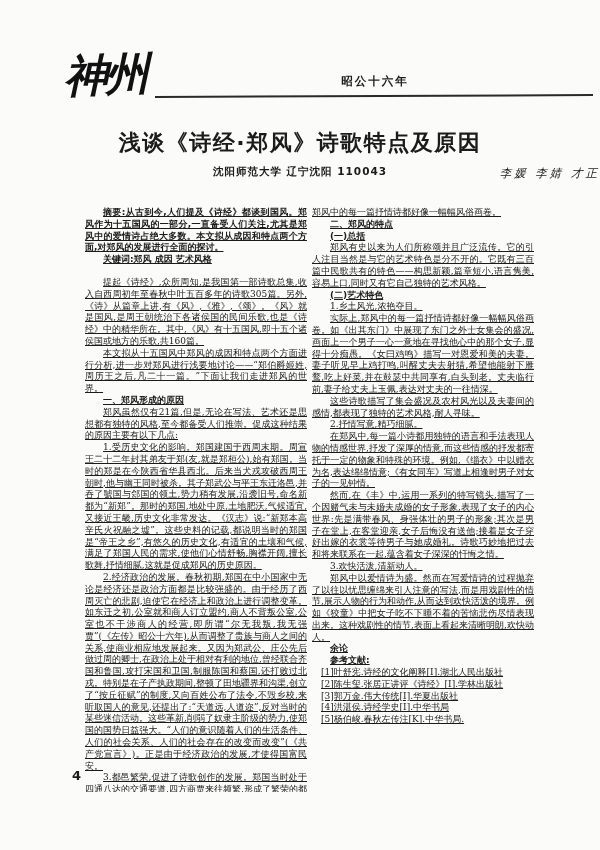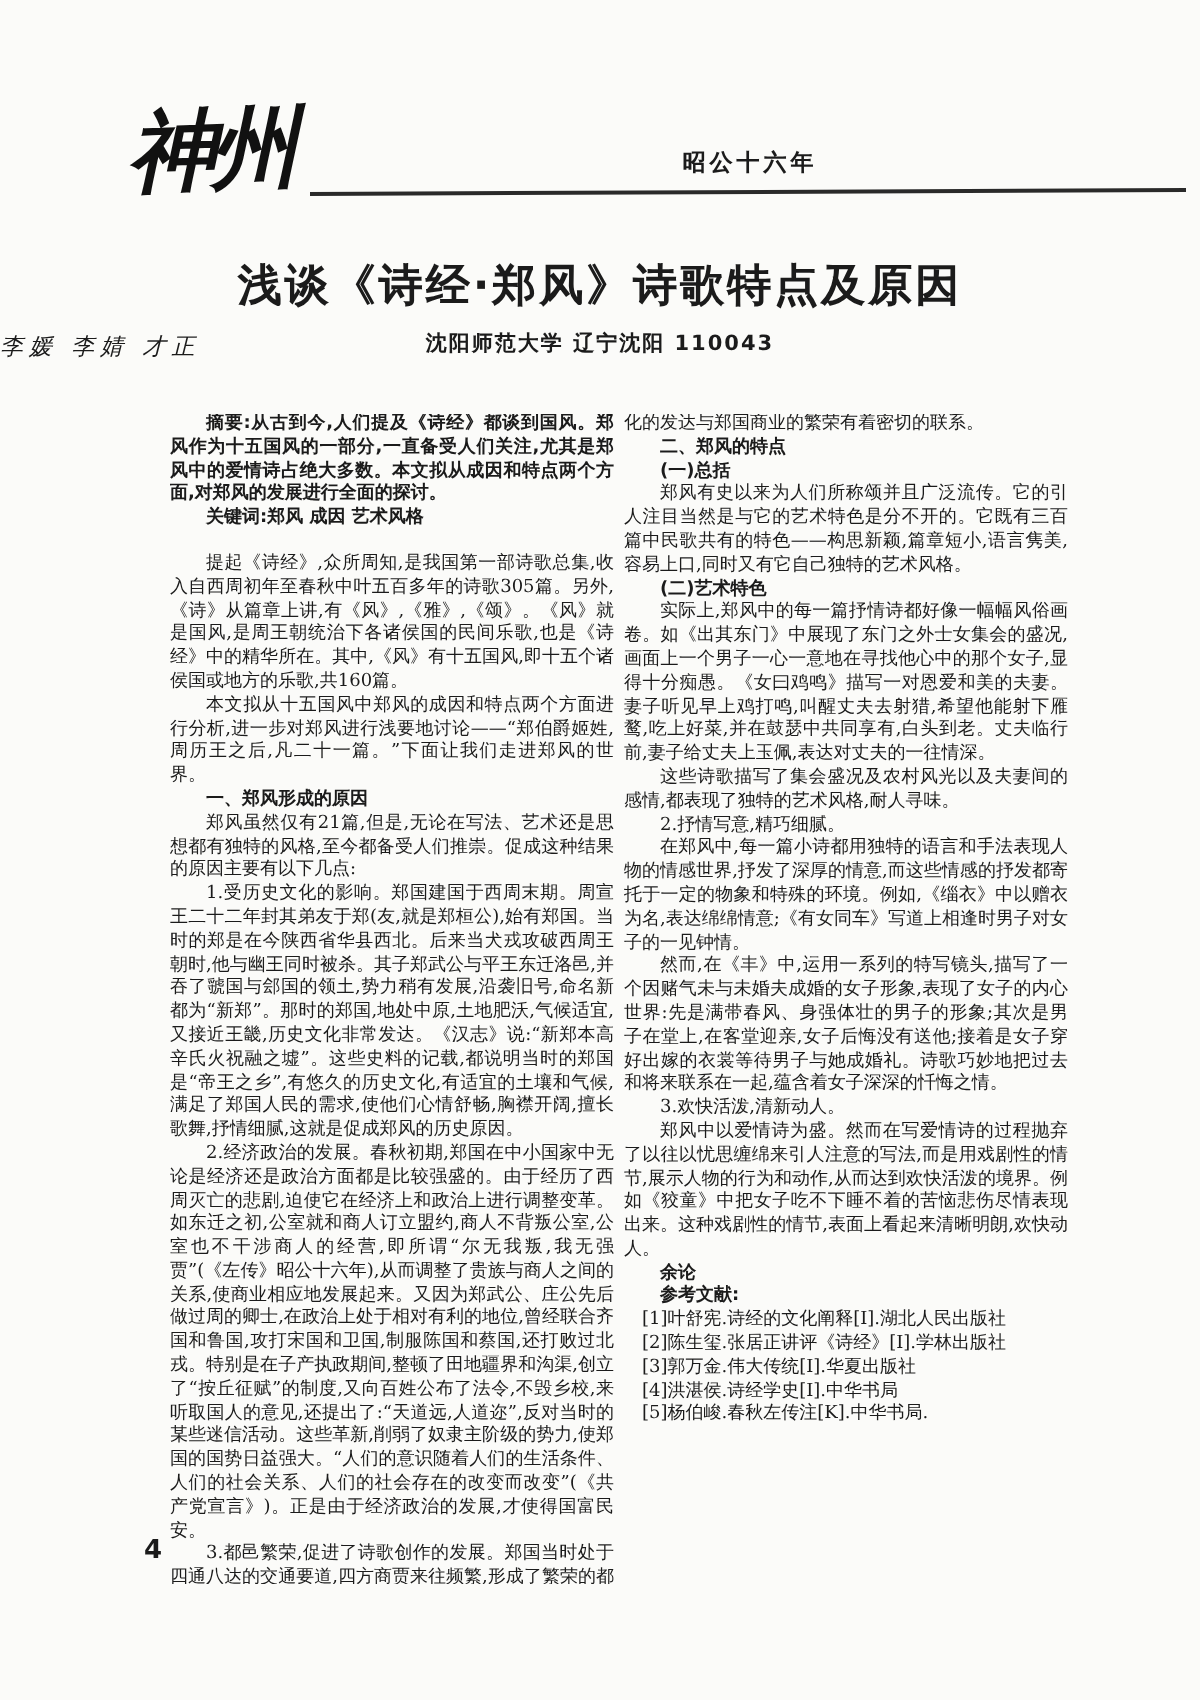--- a/index.html
+++ b/index.html
@@ -38,34 +38,35 @@
   }
   
   .title{
     position:absolute;left:0;top:113px;width:600px;
     text-align:center;
     font-family:"DejaVu Sans","Liberation Sans",sans-serif;
     font-size:22px;font-weight:bold;letter-spacing:1.5px;
   }
   .authors{
     position:absolute;left:0;top:166px;width:600px;
-    text-align:left;
+    text-align:right;
     font-size:11.5px;font-style:italic;letter-spacing:3px;
   }
   .affiliation{
     position:absolute;left:0;top:165px;width:600px;
     text-align:center;
     font-family:"DejaVu Sans","Liberation Sans",sans-serif;
     font-size:10.5px;font-weight:bold;letter-spacing:1px;
   }
   
   .columns{
     position:absolute;left:85px;top:207px;width:455px;height:585px;
     display:flex;gap:5px;
     overflow:hidden;
+    text-decoration:underline;
   }
   .col{
     width:222px;
     font-size:9px;line-height:11.8px;
   }
   .para{margin:0;text-align:justify;}
   .body{text-indent:2em;}
   .noindent{text-indent:0;}
   .gap{margin-top:11px;}
   .abstract,.keywords{
@@ -106,25 +107,26 @@
         <p class="para keywords">关键词:郑风 成因 艺术风格</p>
         <p class="para body gap">提起《诗经》,众所周知,是我国第一部诗歌总集,收入自西周初年至春秋中叶五百多年的诗歌305篇。另外,《诗》从篇章上讲,有《风》,《雅》,《颂》。《风》就是国风,是周王朝统治下各诸侯国的民间乐歌,也是《诗经》中的精华所在。其中,《风》有十五国风,即十五个诸侯国或地方的乐歌,共160篇。</p>
         <p class="para body">本文拟从十五国风中郑风的成因和特点两个方面进行分析,进一步对郑风进行浅要地讨论——“郑伯爵姬姓,周历王之后,凡二十一篇。”下面让我们走进郑风的世界。</p>
         <p class="para h1">一、郑风形成的原因</p>
         <p class="para body">郑风虽然仅有21篇,但是,无论在写法、艺术还是思想都有独特的风格,至今都备受人们推崇。促成这种结果的原因主要有以下几点:</p>
         <p class="para body">1.受历史文化的影响。郑国建国于西周末期。周宣王二十二年封其弟友于郑(友,就是郑桓公),始有郑国。当时的郑是在今陕西省华县西北。后来当犬戎攻破西周王朝时,他与幽王同时被杀。其子郑武公与平王东迁洛邑,并吞了虢国与郐国的领土,势力稍有发展,沿袭旧号,命名新都为“新郑”。那时的郑国,地处中原,土地肥沃,气候适宜,又接近王畿,历史文化非常发达。《汉志》说:“新郑本高辛氏火祝融之墟”。这些史料的记载,都说明当时的郑国是“帝王之乡”,有悠久的历史文化,有适宜的土壤和气候,满足了郑国人民的需求,使他们心情舒畅,胸襟开阔,擅长歌舞,抒情细腻,这就是促成郑风的历史原因。</p>
         <p class="para body">2.经济政治的发展。春秋初期,郑国在中小国家中无论是经济还是政治方面都是比较强盛的。由于经历了西周灭亡的悲剧,迫使它在经济上和政治上进行调整变革。如东迁之初,公室就和商人订立盟约,商人不背叛公室,公室也不干涉商人的经营,即所谓“尔无我叛,我无强贾”(《左传》昭公十六年),从而调整了贵族与商人之间的关系,使商业相应地发展起来。又因为郑武公、庄公先后做过周的卿士,在政治上处于相对有利的地位,曾经联合齐国和鲁国,攻打宋国和卫国,制服陈国和蔡国,还打败过北戎。特别是在子产执政期间,整顿了田地疆界和沟渠,创立了“按丘征赋”的制度,又向百姓公布了法令,不毁乡校,来听取国人的意见,还提出了:“天道远,人道迩”,反对当时的某些迷信活动。这些革新,削弱了奴隶主阶级的势力,使郑国的国势日益强大。“人们的意识随着人们的生活条件、人们的社会关系、人们的社会存在的改变而改变”(《共产党宣言》)。正是由于经济政治的发展,才使得国富民安。</p>
         <p class="para body">3.都邑繁荣,促进了诗歌创作的发展。郑国当时处于四通八达的交通要道,四方商贾来往频繁,形成了繁荣的都邑,常常以歌舞声色接待来往的客商。例如,《溱洧》一诗中描写男女春游,聚集于溱水和洧水之旁,以歌词互相感召,这正是当地民俗的真实描写。然而,《野有蔓草》,《东门之墠》,《子衿》等情诗,正因为它适宜于“目挑心招”之用,从而由民间进入歌楼舞榭,进入恭候贵戚的庭堂而流布于四方。如《左传》昭公十六年记载,郑国的六位卿士饯赵宣子于郊,赵宣子请六卿赋诗,六卿依次赋了《野有蔓草》,《羔裘》,《褰裳》,《风雨》,《有女同车》,《萚兮》。这些都是郑国的情诗,而卿士们居然用男女相悦之词来表达他们对客人的友好和尊敬。由此可见,郑国声乐文</p>
       </div>
     <div class="col">
-        <p class="para body noindent">化的发达与郑国商业的繁荣有着密切的联系。</p>
+        <p class="para body noindent">郑风中的每一篇抒情诗都好像一幅幅风俗画卷。</p>
         <p class="para h1">二、郑风的特点</p>
         <p class="para h2">(一)总括</p>
         <p class="para body">郑风有史以来为人们所称颂并且广泛流传。它的引人注目当然是与它的艺术特色是分不开的。它既有三百篇中民歌共有的特色——构思新颖,篇章短小,语言隽美,容易上口,同时又有它自己独特的艺术风格。</p>
         <p class="para h2">(二)艺术特色</p>
+        <p class="para body">1.乡土风光,浓艳夺目。</p>
         <p class="para body">实际上,郑风中的每一篇抒情诗都好像一幅幅风俗画卷。如《出其东门》中展现了东门之外士女集会的盛况,画面上一个男子一心一意地在寻找他心中的那个女子,显得十分痴愚。《女曰鸡鸣》描写一对恩爱和美的夫妻。妻子听见早上鸡打鸣,叫醒丈夫去射猎,希望他能射下雁鹜,吃上好菜,并在鼓瑟中共同享有,白头到老。丈夫临行前,妻子给丈夫上玉佩,表达对丈夫的一往情深。</p>
         <p class="para body">这些诗歌描写了集会盛况及农村风光以及夫妻间的感情,都表现了独特的艺术风格,耐人寻味。</p>
         <p class="para body">2.抒情写意,精巧细腻。</p>
         <p class="para body">在郑风中,每一篇小诗都用独特的语言和手法表现人物的情感世界,抒发了深厚的情意,而这些情感的抒发都寄托于一定的物象和特殊的环境。例如,《缁衣》中以赠衣为名,表达绵绵情意;《有女同车》写道上相逢时男子对女子的一见钟情。</p>
         <p class="para body">然而,在《丰》中,运用一系列的特写镜头,描写了一个因赌气未与未婚夫成婚的女子形象,表现了女子的内心世界:先是满带春风、身强体壮的男子的形象;其次是男子在堂上,在客堂迎亲,女子后悔没有送他;接着是女子穿好出嫁的衣裳等待男子与她成婚礼。诗歌巧妙地把过去和将来联系在一起,蕴含着女子深深的忏悔之情。</p>
         <p class="para body">3.欢快活泼,清新动人。</p>
         <p class="para body">郑风中以爱情诗为盛。然而在写爱情诗的过程抛弃了以往以忧思缠绵来引人注意的写法,而是用戏剧性的情节,展示人物的行为和动作,从而达到欢快活泼的境界。例如《狡童》中把女子吃不下睡不着的苦恼悲伤尽情表现出来。这种戏剧性的情节,表面上看起来清晰明朗,欢快动人。</p>
         <p class="para h2">余论</p>
         <p class="para refhead">参考文献:</p>
         <p class="para ref">[1]叶舒宪.诗经的文化阐释[I].湖北人民出版社</p>

